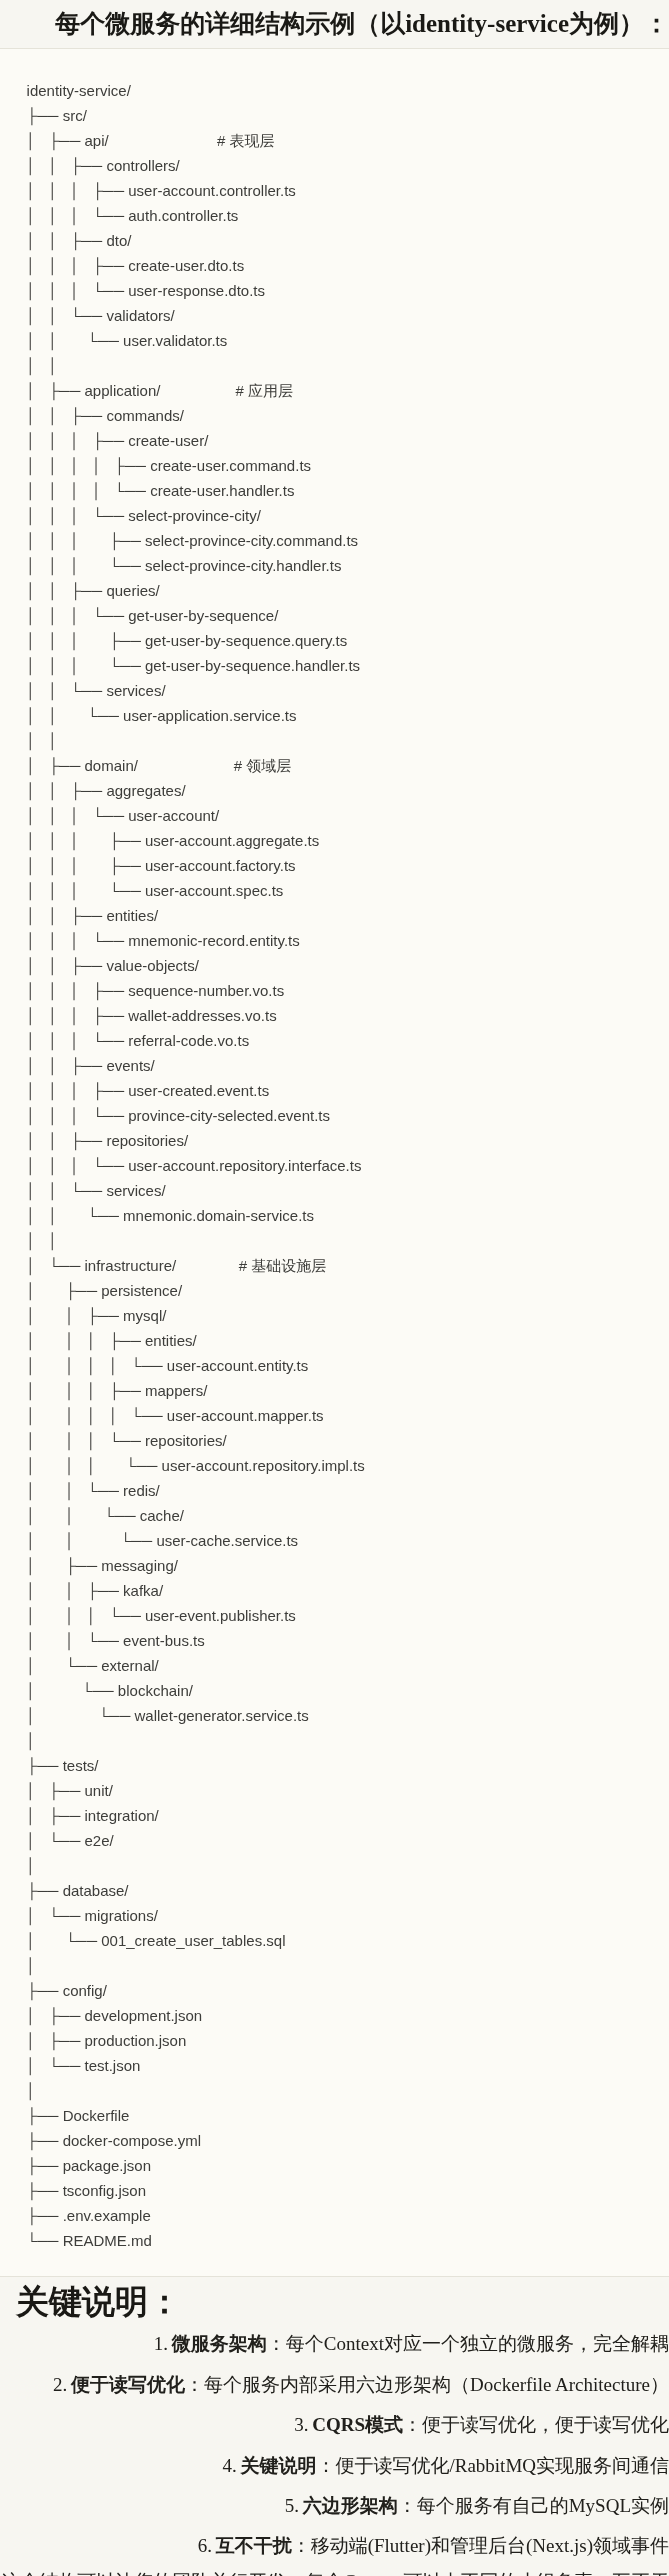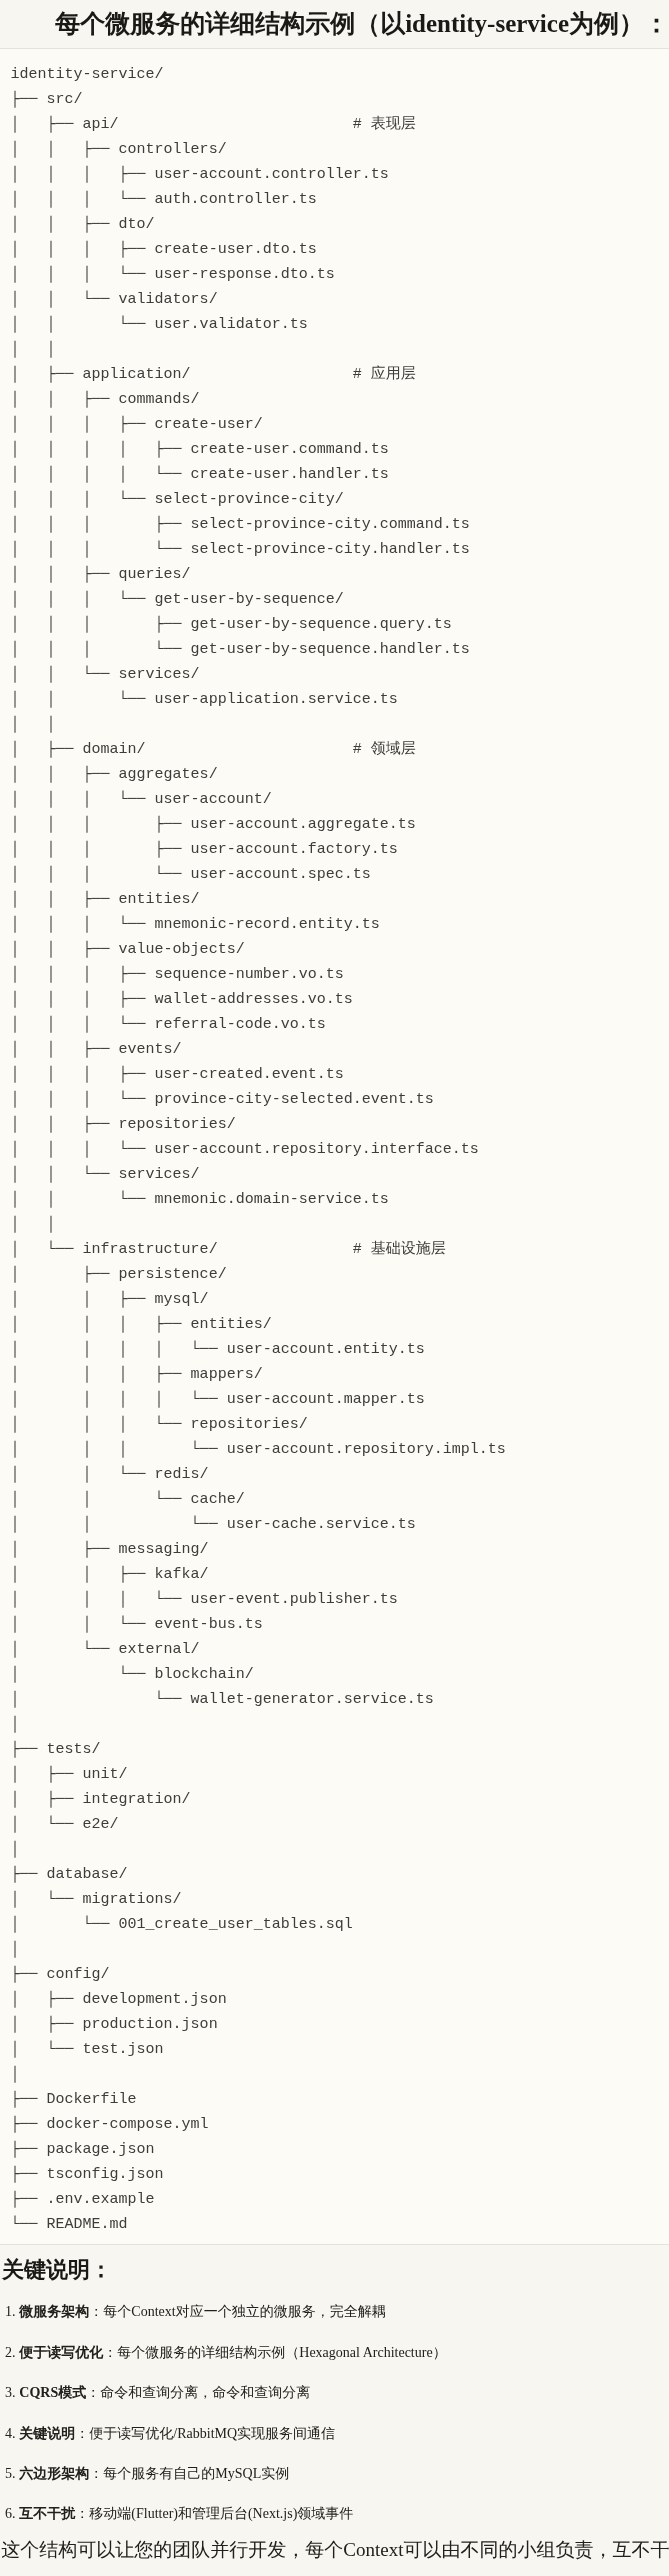--- a/index.html
+++ b/index.html
@@ -34,47 +34,48 @@
     text-align: right;
   }
   .code-block {
     background: var(--code_bg);
     border-top: 0.6px solid var(--code_border);
     border-bottom: 0.6px solid var(--code_border);
     width: 669px;
     overflow: hidden;
   }
   .code-block pre {
-    margin: 0;
+    margin: 16px;
     padding: 12.5px 6.3px 7.5px 10.6px;
-    font-family: Liberation Mono, monospace;
+    font-family: Liberation Sans, sans-serif;
     font-size: 15px;
     line-height: 25px;
     color: var(--code_text);
     white-space: pre;
   }
   .notes-heading {
     margin: 10px 0 16.3px 0;
-    padding-left: 2px;
-    font-size: 22px;
+    padding-left: 16px;
+    font-size: 33px;
     line-height: 30px;
     font-weight: 700;
     color: var(--heading_text);
     white-space: nowrap;
   }
   .notes-list {
     margin: 0;
     padding: 0 0 0 5px;
     list-style: none;
   }
   .notes-list li {
-    font-size: 14px;
+    font-size: 19px;
     line-height: 21px;
     margin: 0 0 19.4px 0;
     white-space: nowrap;
+    text-align: right;
   }
   .notes-list li:last-child {
     margin-bottom: 11.3px;
   }
   .notes-list .num {
     margin-right: 3.8px;
   }
   .notes-list strong {
     font-weight: 700;
   }
@@ -183,24 +184,24 @@
 └── README.md</pre>
   </div>
 
   <h3 class="notes-heading">关键说明：</h3>
 
   <ol class="notes-list">
     <li>
       <span class="num">1.</span><strong>微服务架构</strong><span>：</span><span>每个Context对应一个独立的微服务，完全解耦</span>
     </li>
     <li>
-      <span class="num">2.</span><strong>便于读写优化</strong><span>：</span><span>每个微服务的详细结构示例（Hexagonal Architecture）</span>
-    </li>
-    <li>
-      <span class="num">3.</span><strong>CQRS模式</strong><span>：</span><span>命令和查询分离，命令和查询分离</span>
+      <span class="num">2.</span><strong>便于读写优化</strong><span>：</span><span>每个服务内部采用六边形架构（Dockerfile Architecture）</span>
+    </li>
+    <li>
+      <span class="num">3.</span><strong>CQRS模式</strong><span>：</span><span>便于读写优化，便于读写优化</span>
     </li>
     <li>
       <span class="num">4.</span><strong>关键说明</strong><span>：</span><span>便于读写优化/RabbitMQ实现服务间通信</span>
     </li>
     <li>
       <span class="num">5.</span><strong>六边形架构</strong><span>：</span><span>每个服务有自己的MySQL实例</span>
     </li>
     <li>
       <span class="num">6.</span><strong>互不干扰</strong><span>：</span><span>移动端(Flutter)和管理后台(Next.js)领域事件</span>
     </li>

